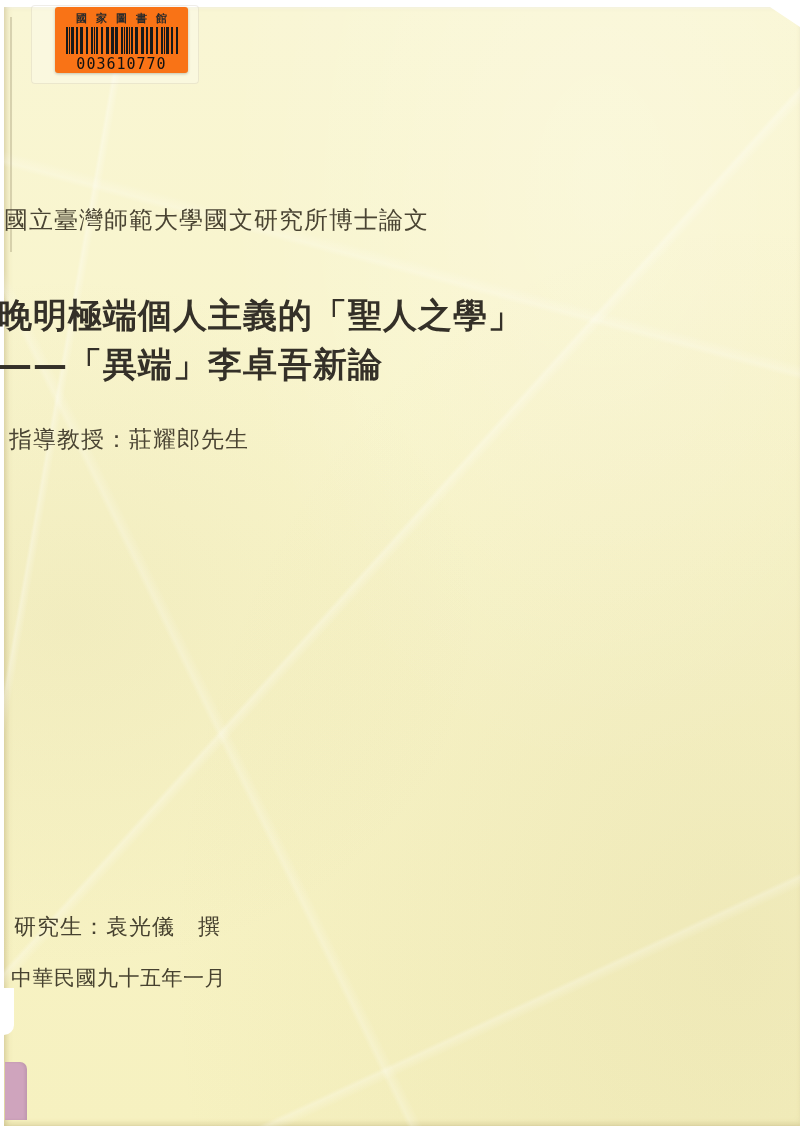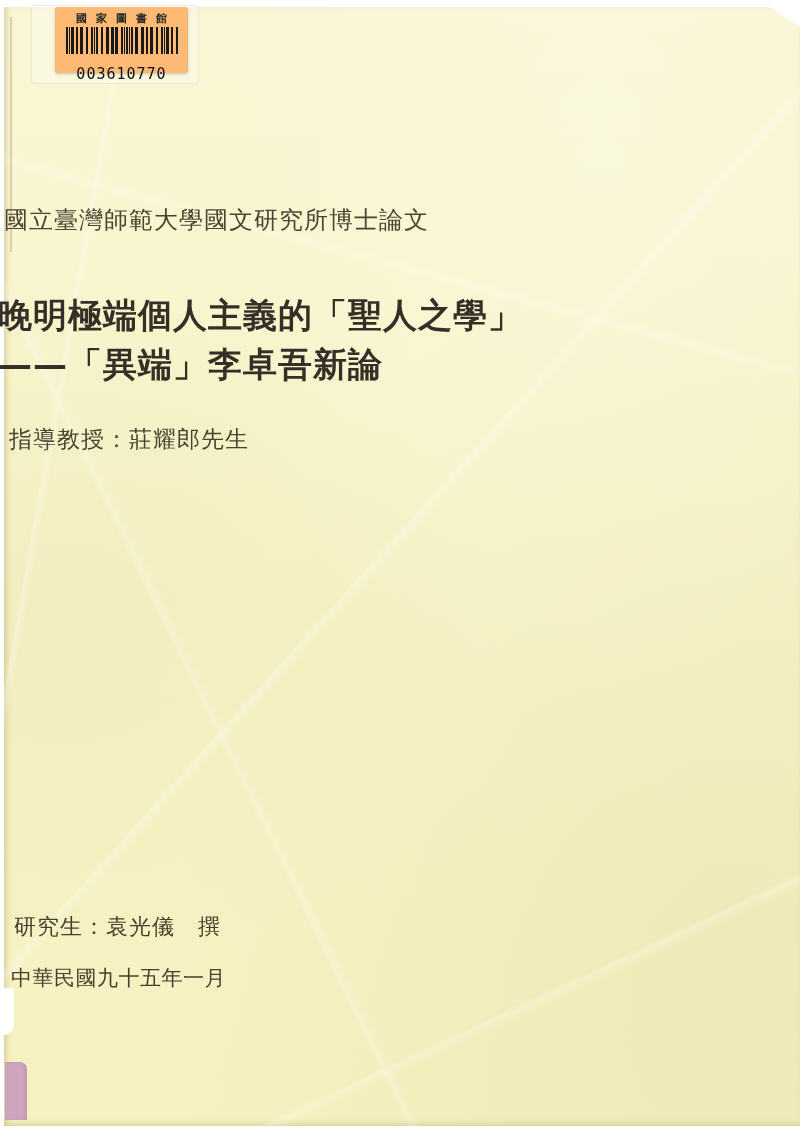--- a/index.html
+++ b/index.html
@@ -53,41 +53,41 @@
   }
   
   .label-pocket{
     position:absolute;left:31px;top:5px;width:166px;height:77px;
     background:rgba(255,255,255,.28);
     border:1px solid rgba(120,110,70,.12);
     border-radius:4px;
   }
   .barcode-label{
     position:absolute;left:55px;top:7px;width:133px;height:66px;
-    background:#fdba74;
+    background:#f97316;
     border-radius:3px;
     box-shadow:0 1px 3px rgba(0,0,0,.22);
     text-align:center;
   }
   .label-name{
     font-family:"DejaVu Sans","Liberation Sans",sans-serif;
     font-weight:bold;font-size:11px;color:#2a2a2a;
     letter-spacing:9px;padding-left:9px;
     margin-top:4px;white-space:nowrap;
   }
   .barcode{
     width:112px;height:27px;margin:1px auto 0;
     background:
       repeating-linear-gradient(90deg,#191919 0 2px,transparent 2px 5px),
       repeating-linear-gradient(90deg,#191919 0 1px,transparent 1px 7px),
       repeating-linear-gradient(90deg,transparent 0 3px,#191919 3px 4px,transparent 4px 11px);
   }
   .barcode-number{
     font-family:"DejaVu Sans Mono","Liberation Mono",monospace;
-    font-size:15px;color:#111;letter-spacing:1px;margin-top:11px;
+    font-size:15px;color:#111;letter-spacing:1px;margin-top:1px;
   }
   
   .line{position:absolute;left:0;right:0;text-align:left;white-space:nowrap;}
   .institution{
     top:197px;font-size:24px;letter-spacing:1px;color:#4a4433;
   }
   .title{
     top:284px;font-size:34px;line-height:49px;
     font-weight:bold;letter-spacing:1px;color:#343028;
     transform:translateX(-6px);

